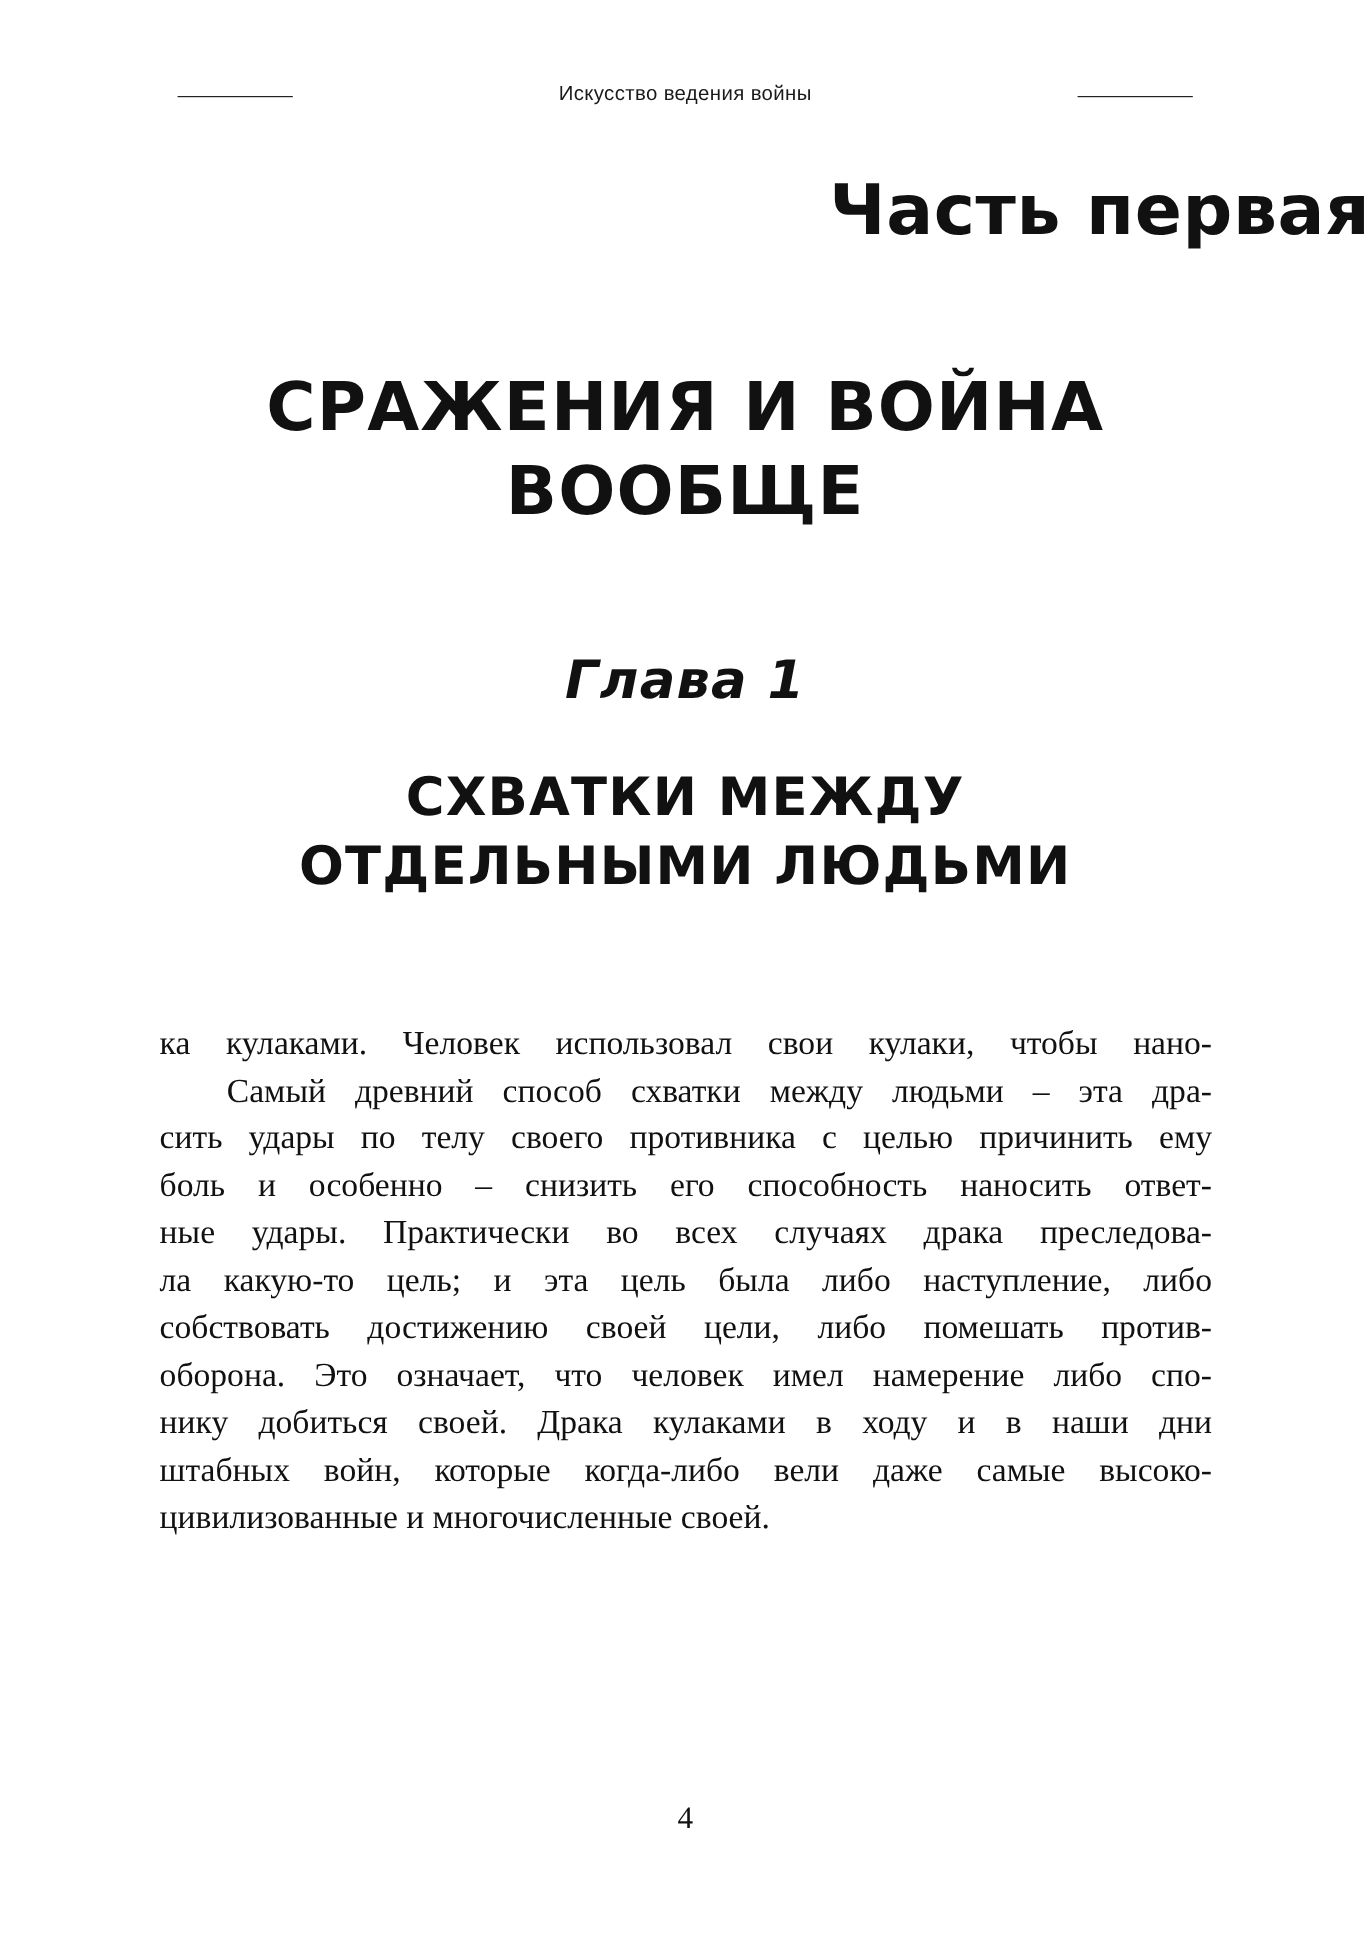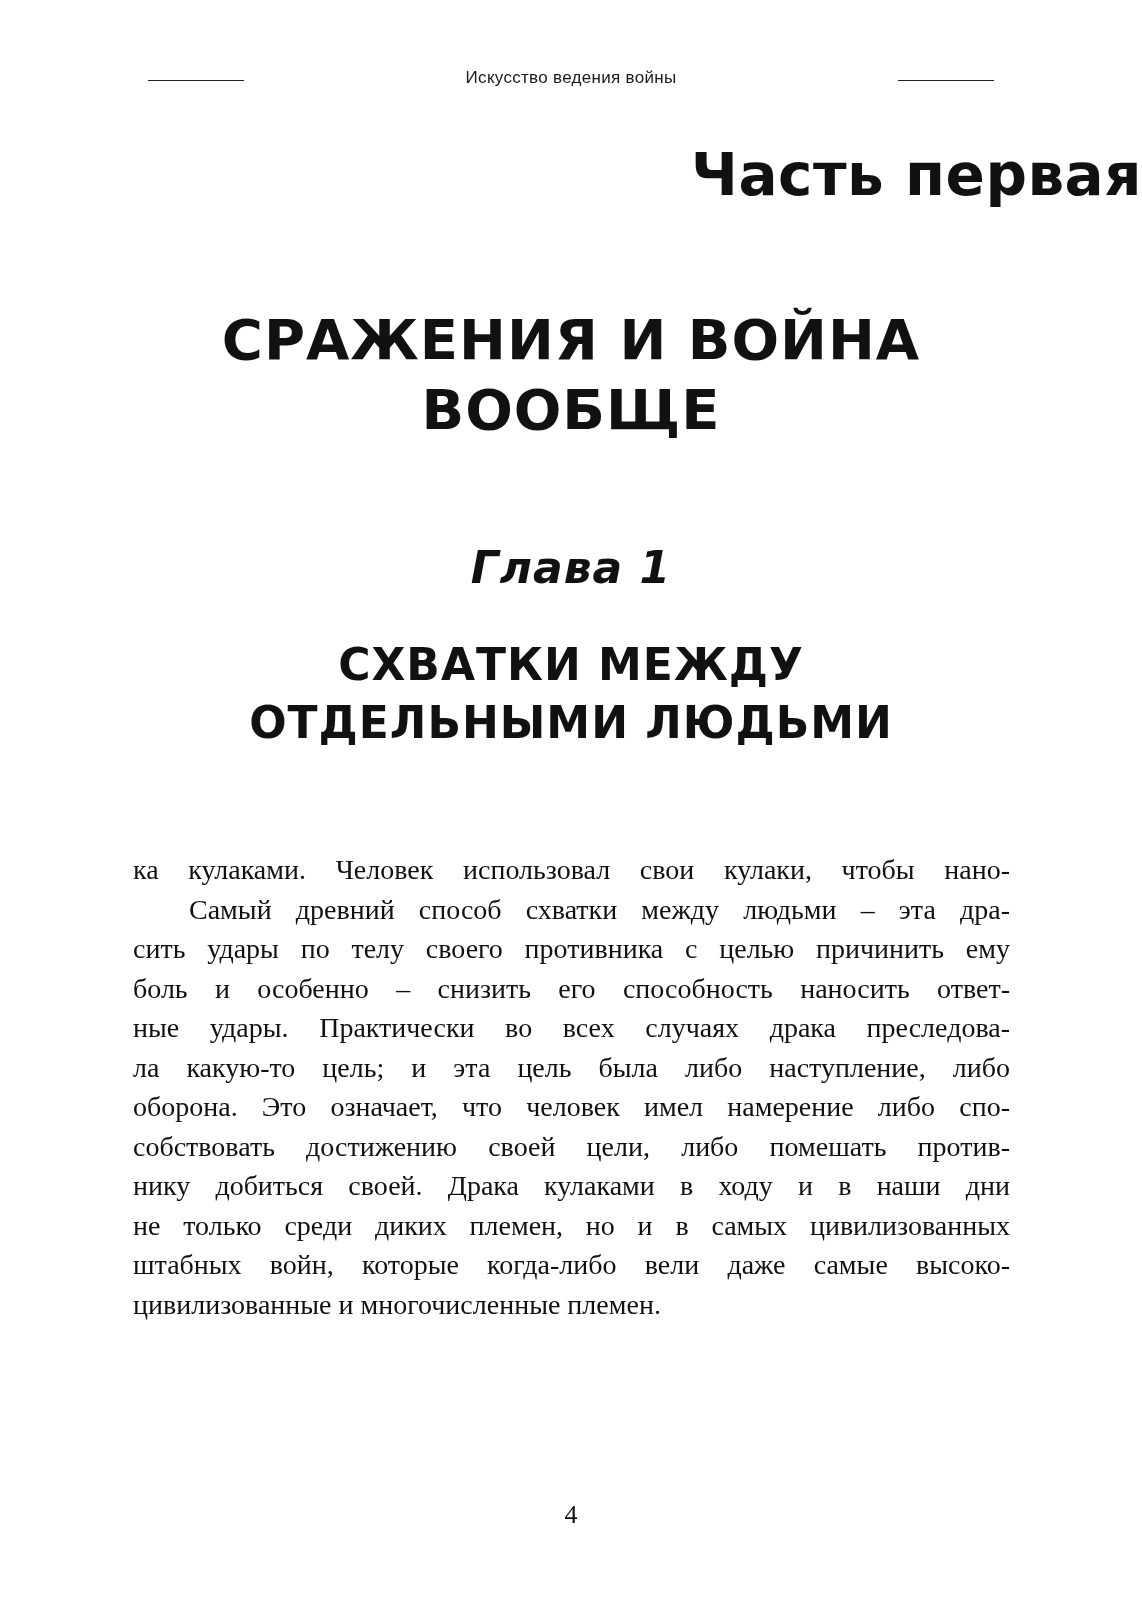--- a/index.html
+++ b/index.html
@@ -136,21 +136,20 @@
   <div>ОТДЕЛЬНЫМИ ЛЮДЬМИ</div>
 </div>
 
 <div class="body-text">
   <span class="body-line">ка кулаками. Человек использовал свои кулаки, чтобы нано-</span>
   <span class="body-line first">Самый древний способ схватки между людьми – эта дра-</span>
   <span class="body-line">сить удары по телу своего противника с целью причинить ему</span>
   <span class="body-line">боль и особенно – снизить его способность наносить ответ-</span>
   <span class="body-line">ные удары. Практически во всех случаях драка преследова-</span>
   <span class="body-line">ла какую-то цель; и эта цель была либо наступление, либо</span>
+  <span class="body-line">собствовать достижению своей цели, либо помешать против-</span>
   <span class="body-line">оборона. Это означает, что человек имел намерение либо спо-</span>
-  <span class="body-line">собствовать достижению своей цели, либо помешать против-</span>
   <span class="body-line">нику добиться своей. Драка кулаками в ходу и в наши дни</span>
-  <span class="body-line">не только среди диких племен, но и в самых цивилизованных</span>
   <span class="body-line">штабных войн, которые когда-либо вели даже самые высоко-</span>
-  <span class="body-line last">цивилизованные и многочисленные племен.</span>
+  <span class="body-line last">цивилизованные и многочисленные своей.</span>
 </div>
 
 <div class="page-number">4</div>
 
 </body></html>

